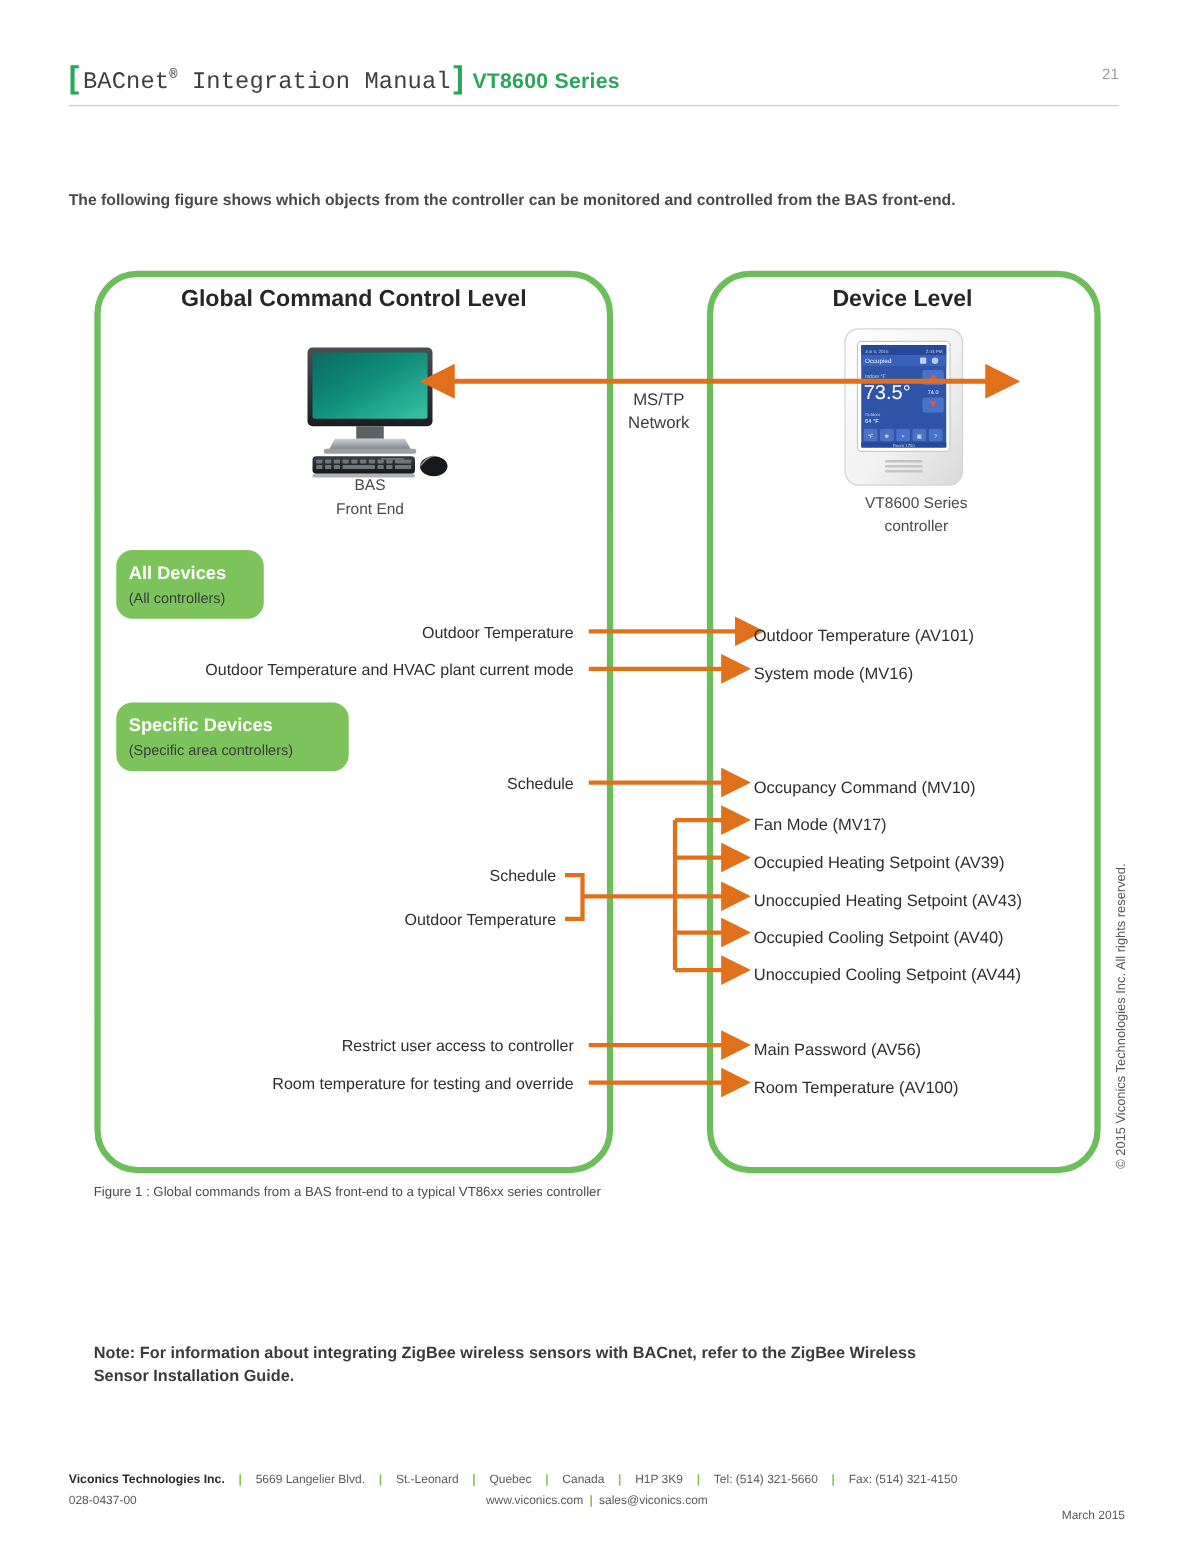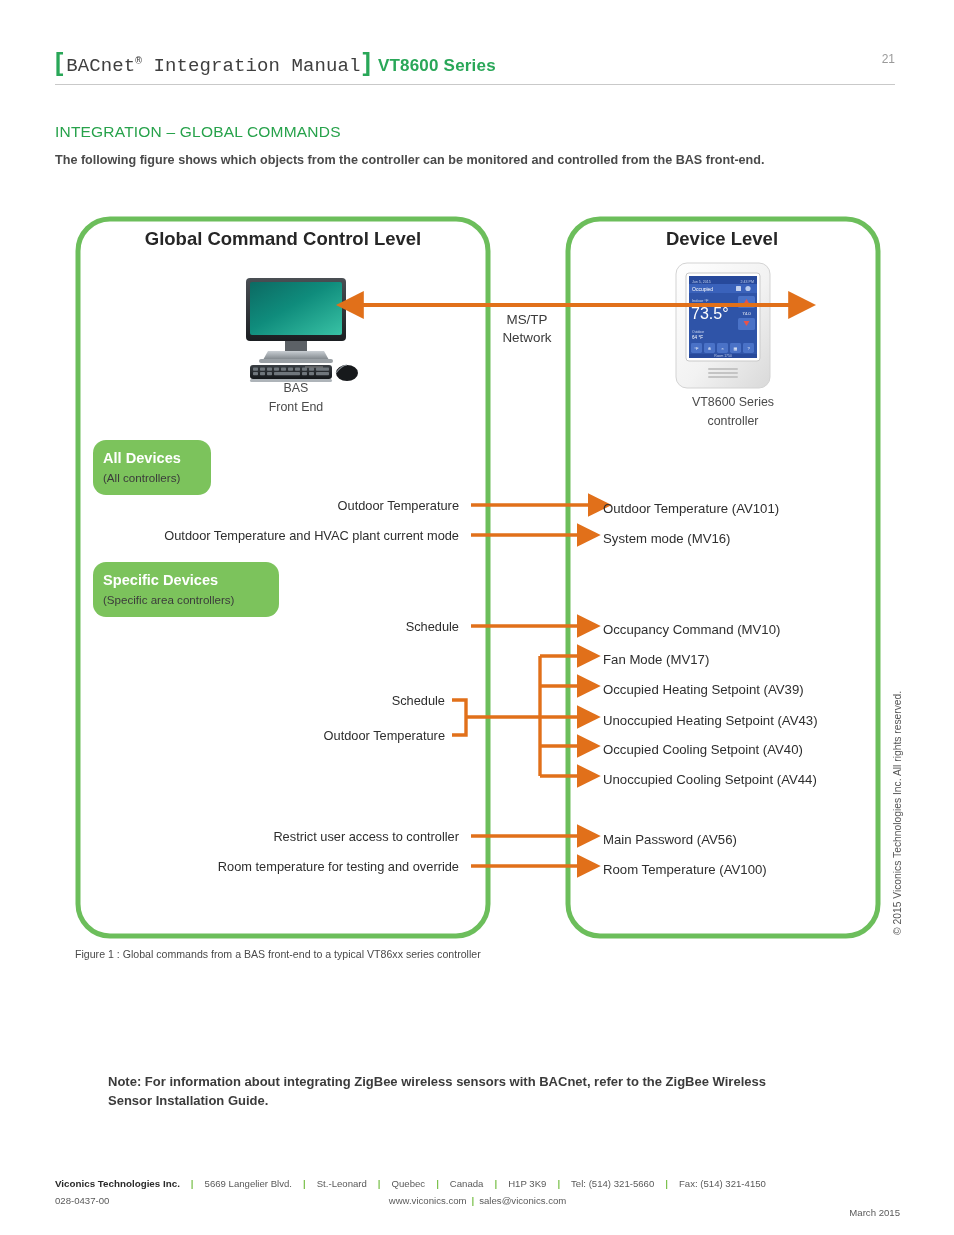--- a/index.html
+++ b/index.html
@@ -25,21 +25,21 @@
   
   .sect-title{position:absolute;left:55px;top:123px;font-size:15.5px;color:#27A24B;letter-spacing:.2px;}
   .sect-intro{position:absolute;left:55px;top:153px;font-size:12.6px;color:#4a4a4a;font-weight:bold;}
 
   
   .figure{position:absolute;left:0;top:205px;width:838px;height:740px;}
   .figcap{position:absolute;left:75px;top:948px;font-size:10.6px;color:#4a4a4a;}
 
   
   .note{position:absolute;left:75px;top:1073px;width:700px;font-size:13px;
-        font-weight:700;color:#3b3b3b;line-height:1.45;margin-left:33px;}
+        font-weight:700;color:#3b3b3b;line-height:1.45;}
 
   
   .copyr{position:absolute;left:892px;top:935px;width:250px;
          transform:rotate(-90deg);transform-origin:0 0;
          font-size:10.3px;color:#555;white-space:nowrap;}
 
   
   .footer{position:absolute;left:55px;top:1178px;width:845px;}
   .f-row1{display:flex;align-items:flex-end;font-size:9.6px;color:#5a5a5a;}
   .f-co{font-weight:700;color:#2b2b2b;font-size:9.8px;}
@@ -60,21 +60,20 @@
     <div class="hdr-line">
       <span class="brk l">[</span>
       <span class="hdr-title"><span>BACnet</span><span class="hdr-reg">®</span><span> Integration Manual</span></span>
       <span class="brk r">]</span>
       <span class="hdr-series">VT8600 Series</span>
     </div>
     <div class="pagenum">21</div>
   </div>
   <div class="hdr-rule"></div>
 
-  <div class="sect-title">INTEGRATION – GLOBAL COMMANDS</div>
   <div class="sect-intro">The following figure shows which objects from the controller can be monitored and controlled from the BAS front-end.</div>
 
   <div class="figure">
     <svg width="954" height="740" viewBox="0 0 954 740">
       <defs>
         <linearGradient id="scr" x1="0" y1="0" x2="1" y2="1">
           <stop offset="0%" stop-color="#0c6a63"></stop>
           <stop offset="45%" stop-color="#0f8c7c"></stop>
           <stop offset="100%" stop-color="#39c2a5"></stop>
         </linearGradient>

